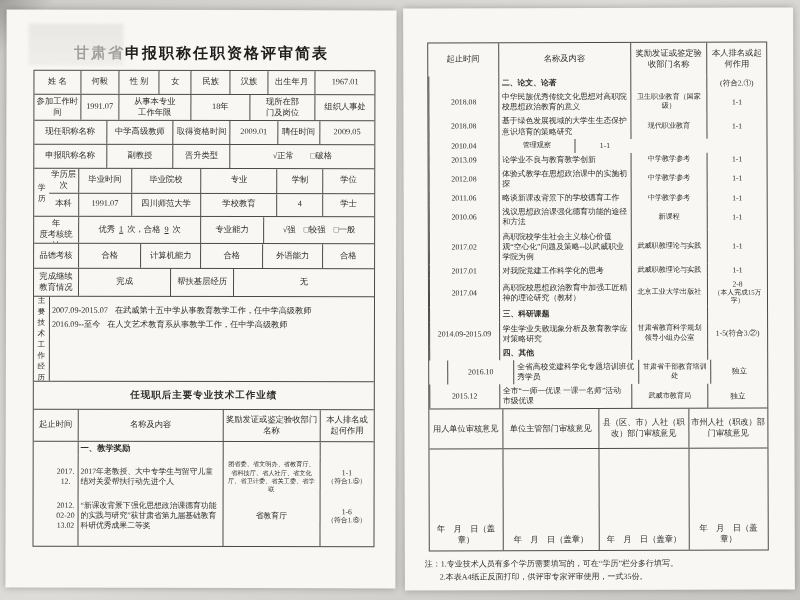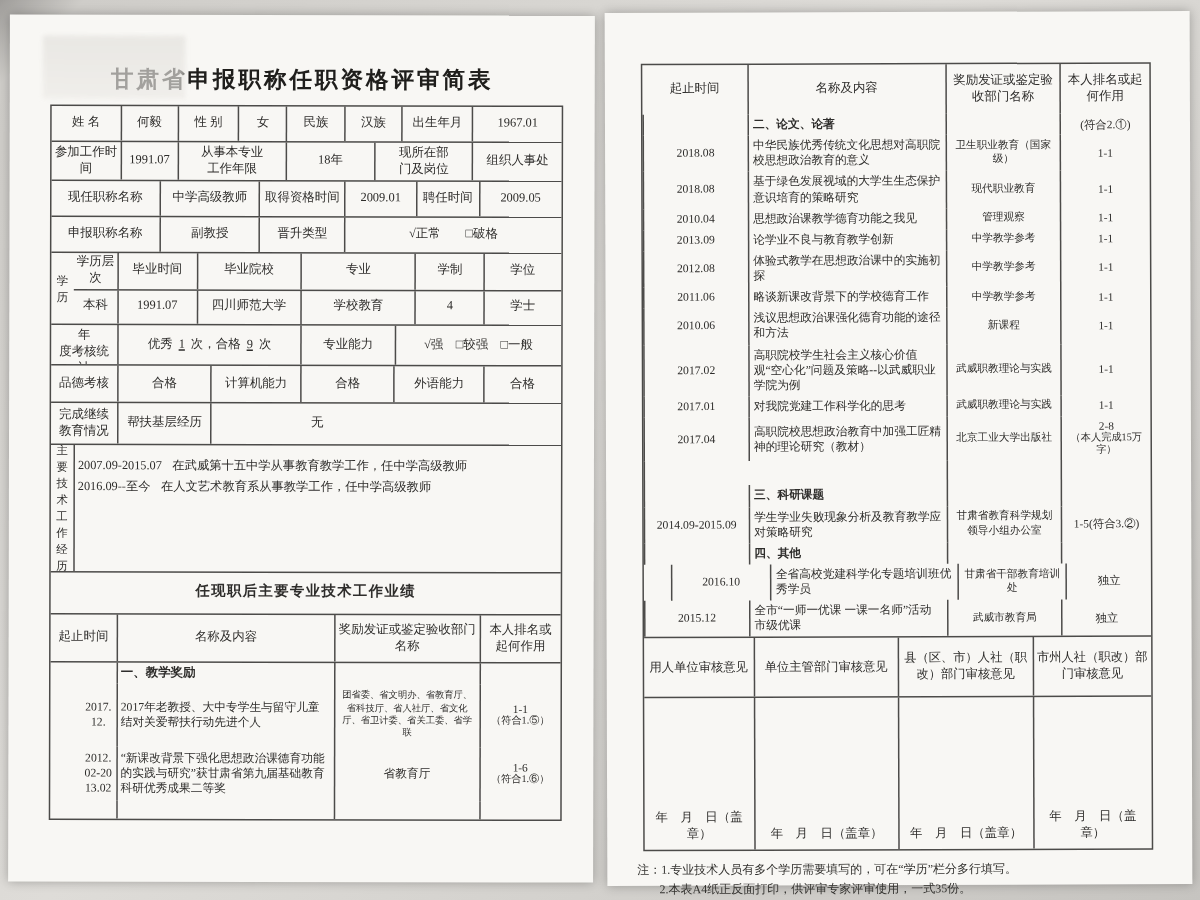--- a/index.html
+++ b/index.html
@@ -161,20 +161,21 @@
         <div class="c" style="width:18.4%">合格</div>
         <div class="c" style="width:17.5%">计算机能力</div>
         <div class="c" style="width:18.4%">合格</div>
         <div class="c" style="width:17.5%">外语能力</div>
         <div class="c" style="width:15.2%">合格</div>
       </div>
 
       <div class="row" style="height:28px">
         <div class="c pre" style="width:12.9%">完成继续
 教育情况</div>
+        <div class="c" style="width:27.2%">完成</div>
         <div class="c" style="width:18.4%">帮扶基层经历</div>
         <div class="c" style="width:41.5%">无</div>
       </div>
 
       <div class="row" style="height:85px">
         <div class="c side pre" style="width:4.4%">主要
 技术
 工作
 经历</div>
         <div class="c career-cell" style="width:95.6%" id="career-lines">
@@ -266,21 +267,20 @@
           <div class="rrow" style="min-height: 13px;">
             <div class="c rdate" style="width: 20.6%;">2018.08</div>
             <div class="c left rcontent" style="width: 39.1%;">基于绿色发展视域的大学生生态保护意识培育的策略研究</div>
             <div class="c rissuer" style="width: 22.6%;">现代职业教育</div>
             <div class="c rrank" style="width: 17.7%;">
               <span>1-1</span>
             </div>
           </div>
           <div class="rrow" style="min-height: 13px;">
             <div class="c rdate" style="width: 20.6%;">2010.04</div>
-            <div class="c left rcontent" style="width: 39.1%;">思想政治课教学德育功能之我见</div>
             <div class="c rissuer" style="width: 22.6%;">管理观察</div>
             <div class="c rrank" style="width: 17.7%;">
               <span>1-1</span>
             </div>
           </div>
           <div class="rrow" style="min-height: 13px;">
             <div class="c rdate" style="width: 20.6%;">2013.09</div>
             <div class="c left rcontent" style="width: 39.1%;">论学业不良与教育教学创新</div>
             <div class="c rissuer" style="width: 22.6%;">中学教学参考</div>
             <div class="c rrank" style="width: 17.7%;">
@@ -331,21 +331,21 @@
             <div class="c rdate" style="width: 20.6%;">2017.04</div>
             <div class="c left rcontent" style="width: 39.1%;">高职院校思想政治教育中加强工匠精神的理论研究（教材）</div>
             <div class="c rissuer" style="width: 22.6%;">北京工业大学出版社</div>
             <div class="c rrank" style="width: 17.7%;">
               <span>2-8</span>
               <span class="ranknote">（本人完成15万字）</span>
             </div>
           </div>
           <div class="rrow" style="min-height: 13px;">
             <div class="c rdate" style="width: 20.6%;"></div>
-            <div class="c left rcontent sec-title" style="width: 39.1%; margin-top: 16px;">三、科研课题</div>
+            <div class="c left rcontent sec-title" style="width: 39.1%;">三、科研课题</div>
             <div class="c rissuer" style="width: 22.6%;"></div>
             <div class="c rrank" style="width: 17.7%;">
               <span></span>
             </div>
           </div>
           <div class="rrow" style="min-height: 13px;">
             <div class="c rdate" style="width: 20.6%;">2014.09-2015.09</div>
             <div class="c left rcontent" style="width: 39.1%;">学生学业失败现象分析及教育教学应对策略研究</div>
             <div class="c rissuer" style="width: 22.6%;">甘肃省教育科学规划领导小组办公室</div>
             <div class="c rrank" style="width: 17.7%;">

